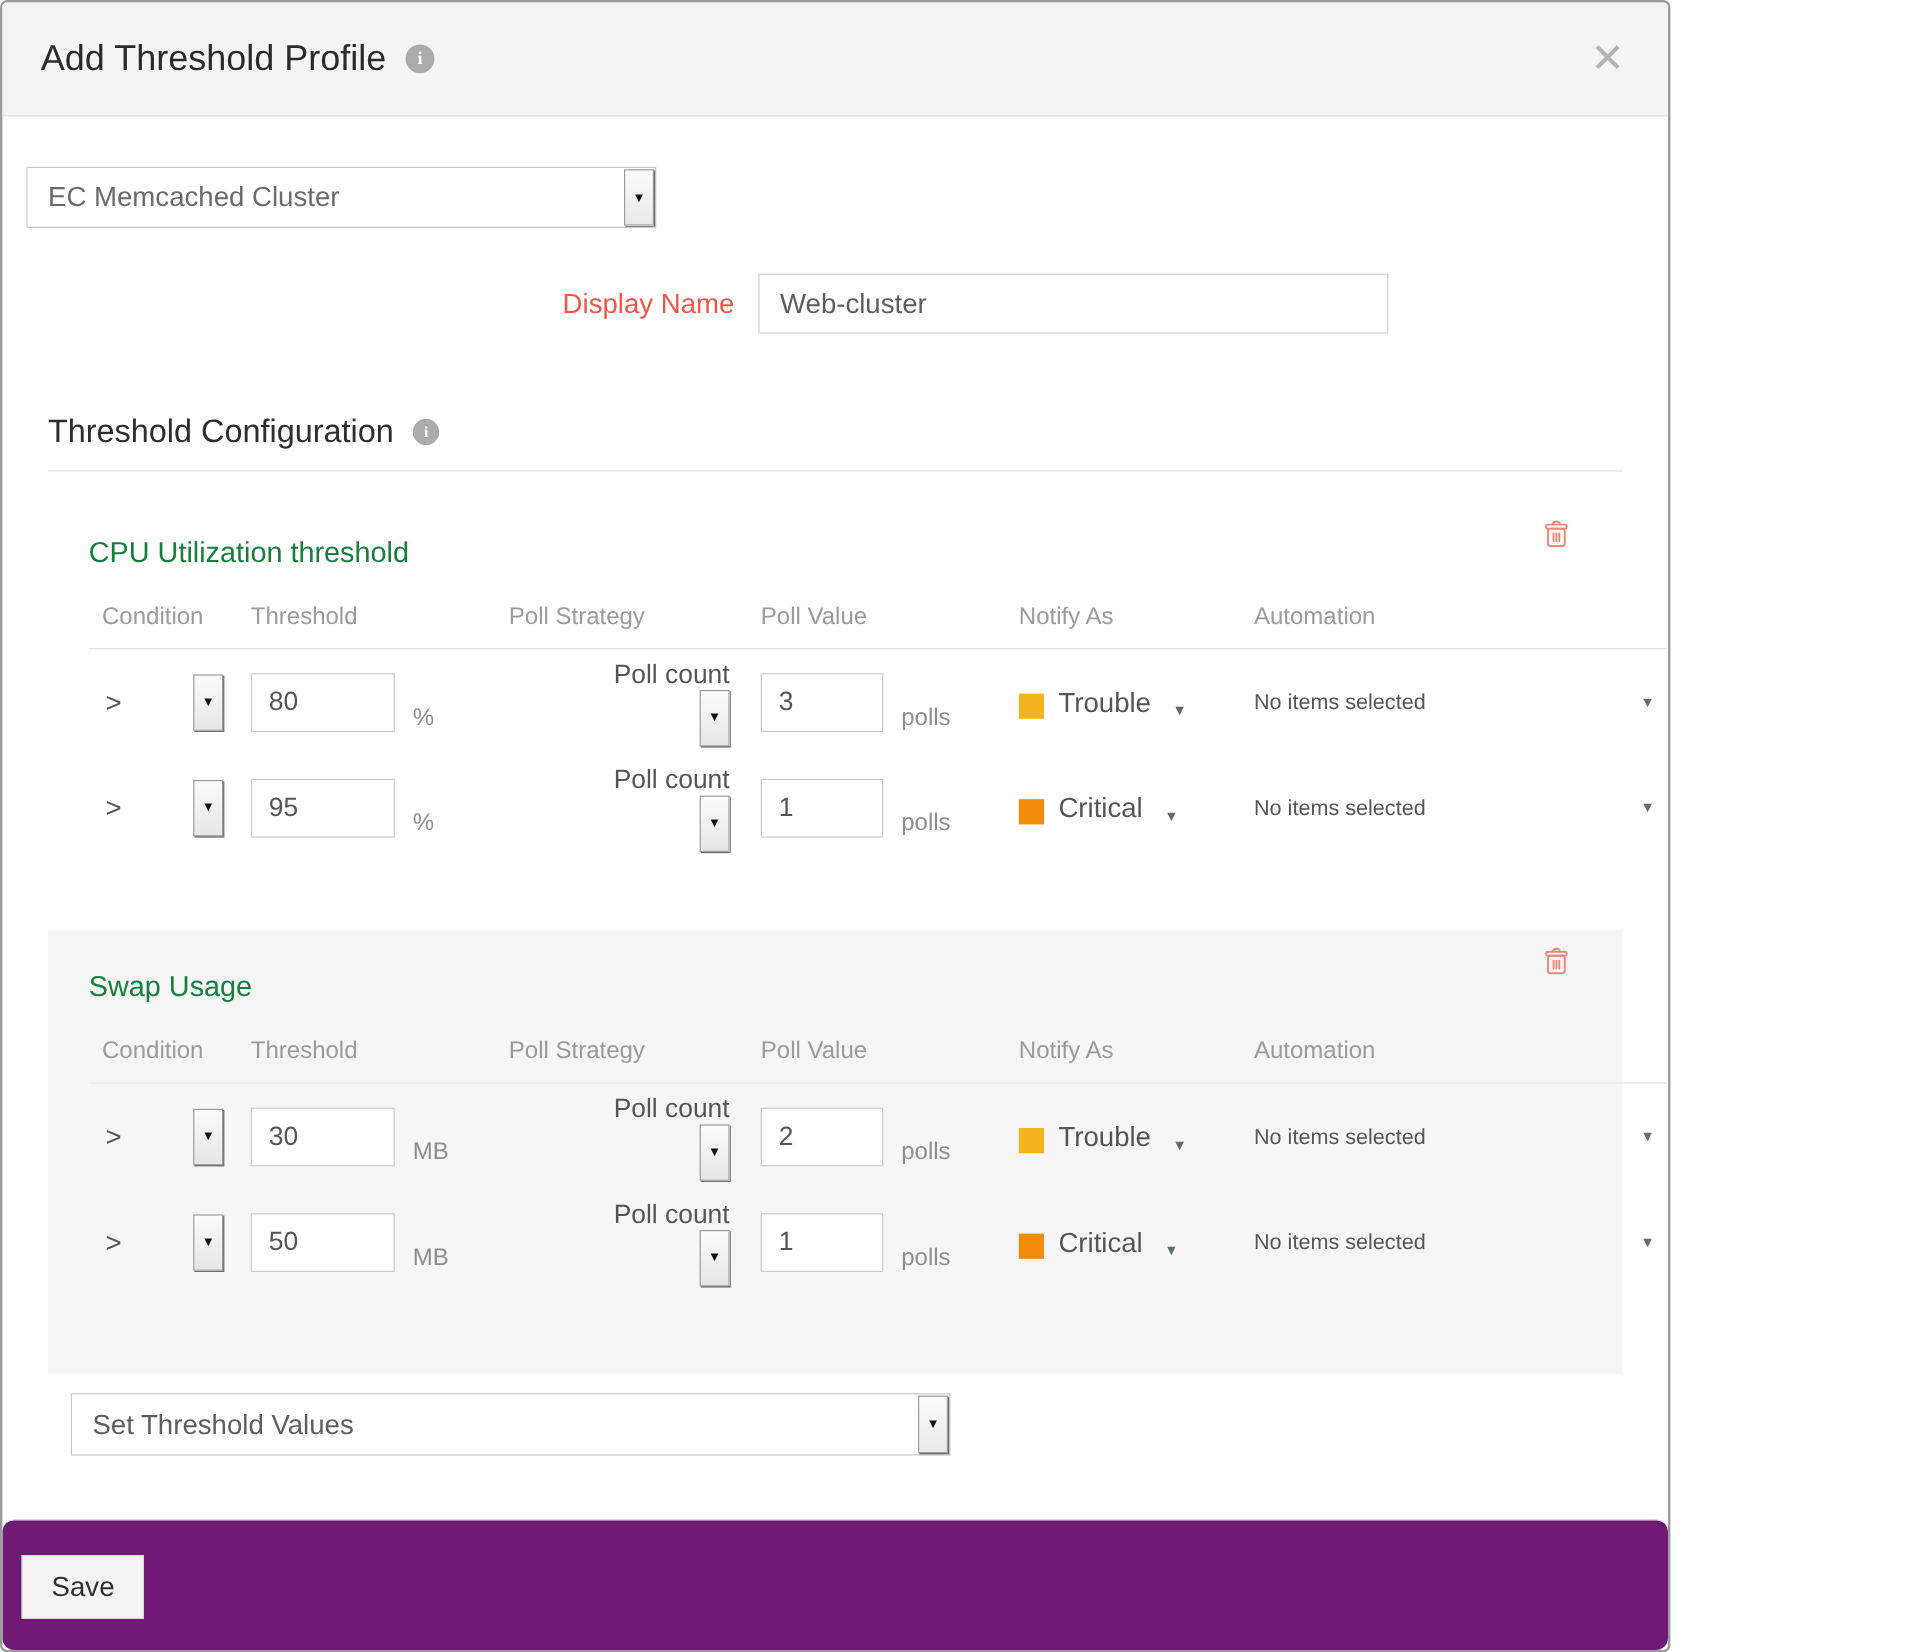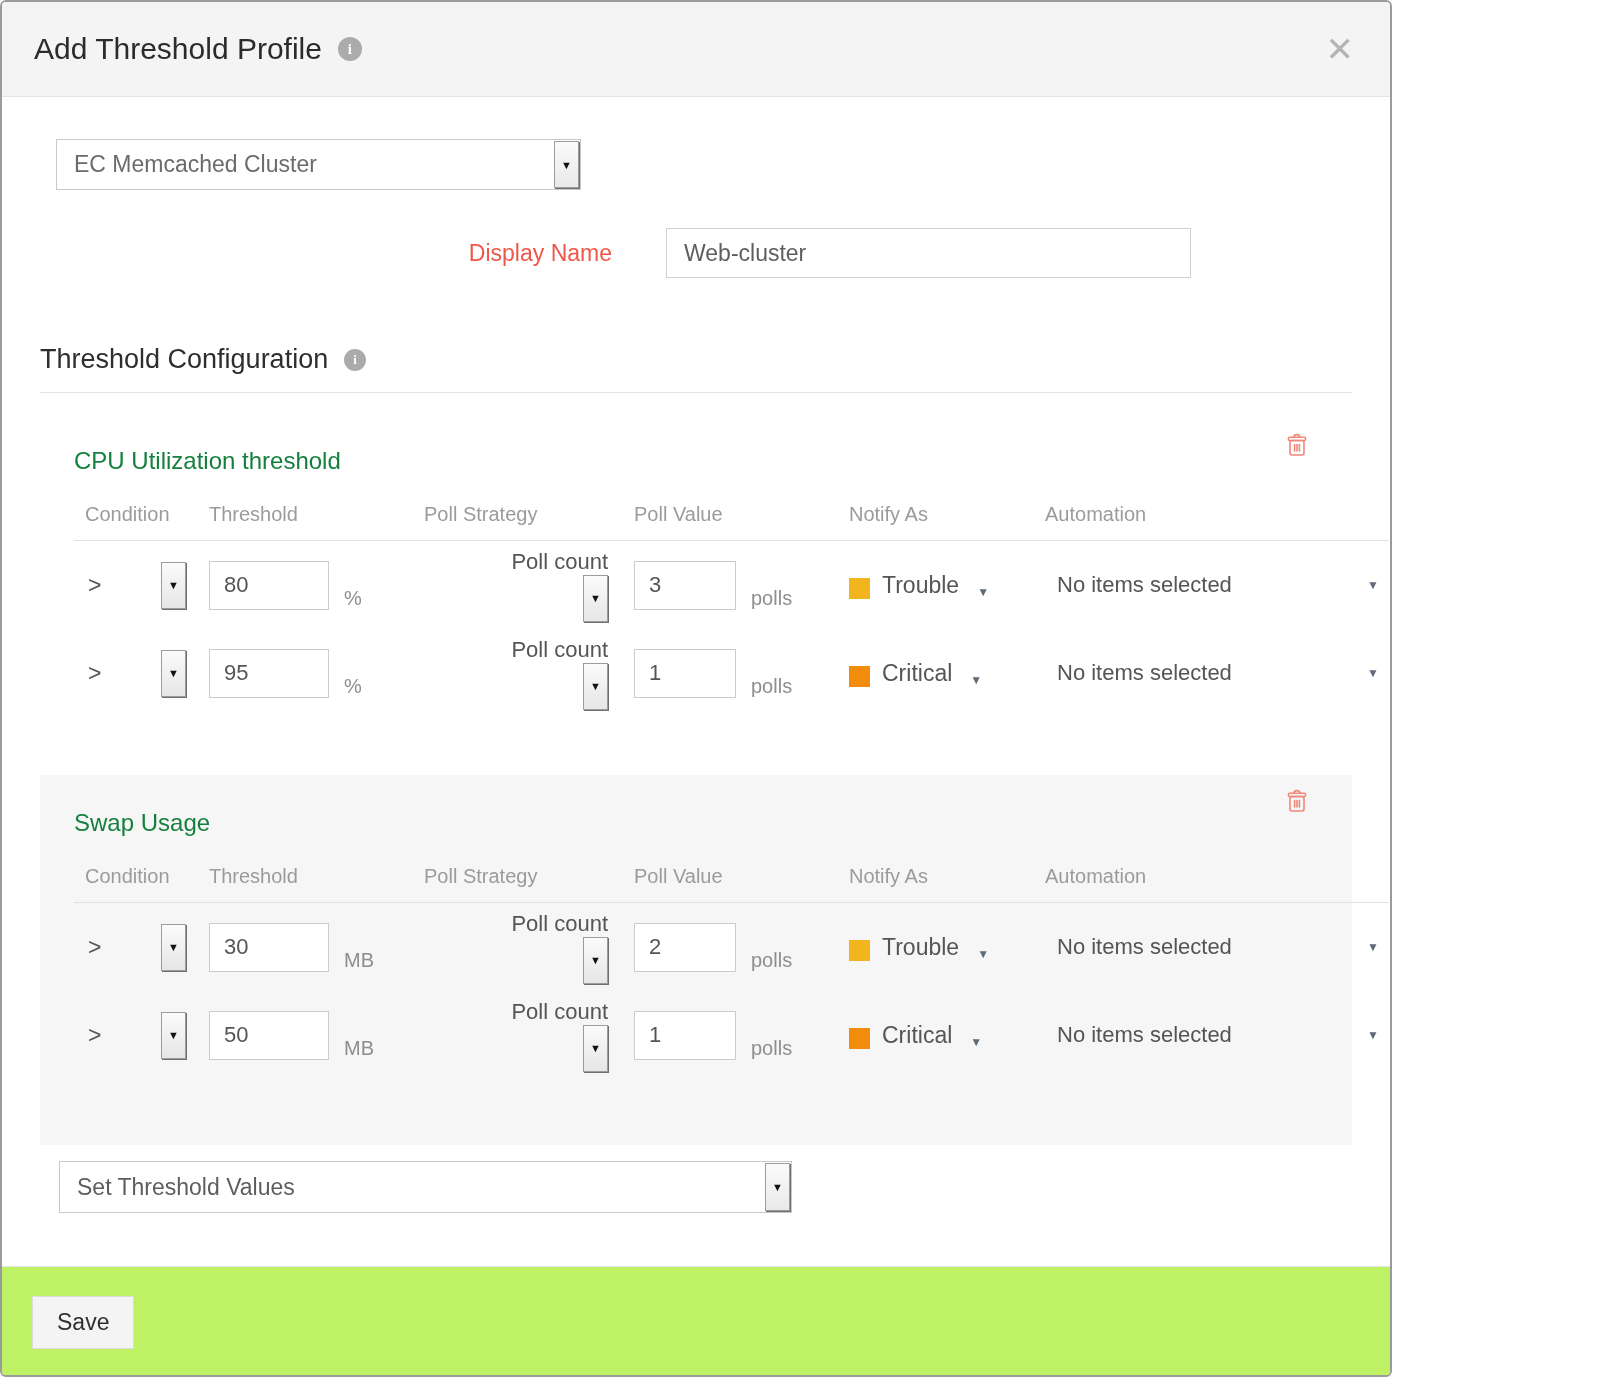--- a/index.html
+++ b/index.html
@@ -39,21 +39,21 @@
     cursor: pointer; font-weight: 400;
   }
   
   .form-area { padding-top: 42px; }
   .form-row { display: flex; align-items: center; margin-bottom: 38px; }
   .form-label {
     width: 610px; text-align: right;
     font-size: 23px; color: #2f2f2f;
   }
   .form-label.required { color: #f0564a; }
-  .form-control { margin-left: 54px; border-radius: 19px; }
+  .form-control { margin-left: 20px; border-radius: 19px; }
   .select-box {
     position: relative;
     width: 525px; height: 51px;
     background: #fff; border: 1px solid #c9c9c9;
     display: flex; align-items: center;
     padding: 0 40px 0 17px;
     font-size: 23px; color: #6b6b6b;
     cursor: pointer;
   }
   .select-arrow-btn {
@@ -146,35 +146,36 @@
   }
   .strategy-label { font-size: 22px; color: #555; }
   .notify-cell { display: flex; align-items: flex-end; }
   .swatch { width: 21px; height: 21px; display: inline-block; }
   .notify-label { font-size: 23px; color: #555; margin-left: 12px; }
   .caret { font-size: 12px; color: #5f6b77; margin-left: 18px; }
   .automation-cell {
     display: flex; align-items: center; justify-content: space-between;
     padding-right: 10px;
   }
-  .automation-label { font-size: 22px; color: #555; margin-left: 12px; }
+  .automation-label { font-size: 18px; color: #555; }
   .row-remove {
     justify-self: center;
     font-size: 26px; color: #9e9e9e;
     background: none; border: none; cursor: pointer; line-height: 1;
     font-family: "Liberation Sans", sans-serif;
   }
   
   .bottom-select-wrap { margin: 16px 0 0 57px; }
   .bottom-select { width: 733px; height: 52px; font-size: 23px; color: #5e5e5e; }
   .dialog-footer {
     position: absolute; left: 0; right: 0; bottom: 0;
     border-top: 1px solid #e4e4e4;
-    background: #bef264;
-    padding: 29px 30px 26px;
+    background: #701a75;
+    padding: 29px 16px 26px;
+    border-radius: 10px;
   }
   .save-btn {
     min-width: 92px; height: 53px;
     background: #f4f4f4;
     border: 1px solid #dcdcdc;
     font-family: "Liberation Sans", sans-serif;
     font-size: 23px; color: #2f2f2f;
     padding: 0 24px;
     cursor: pointer;
   }

